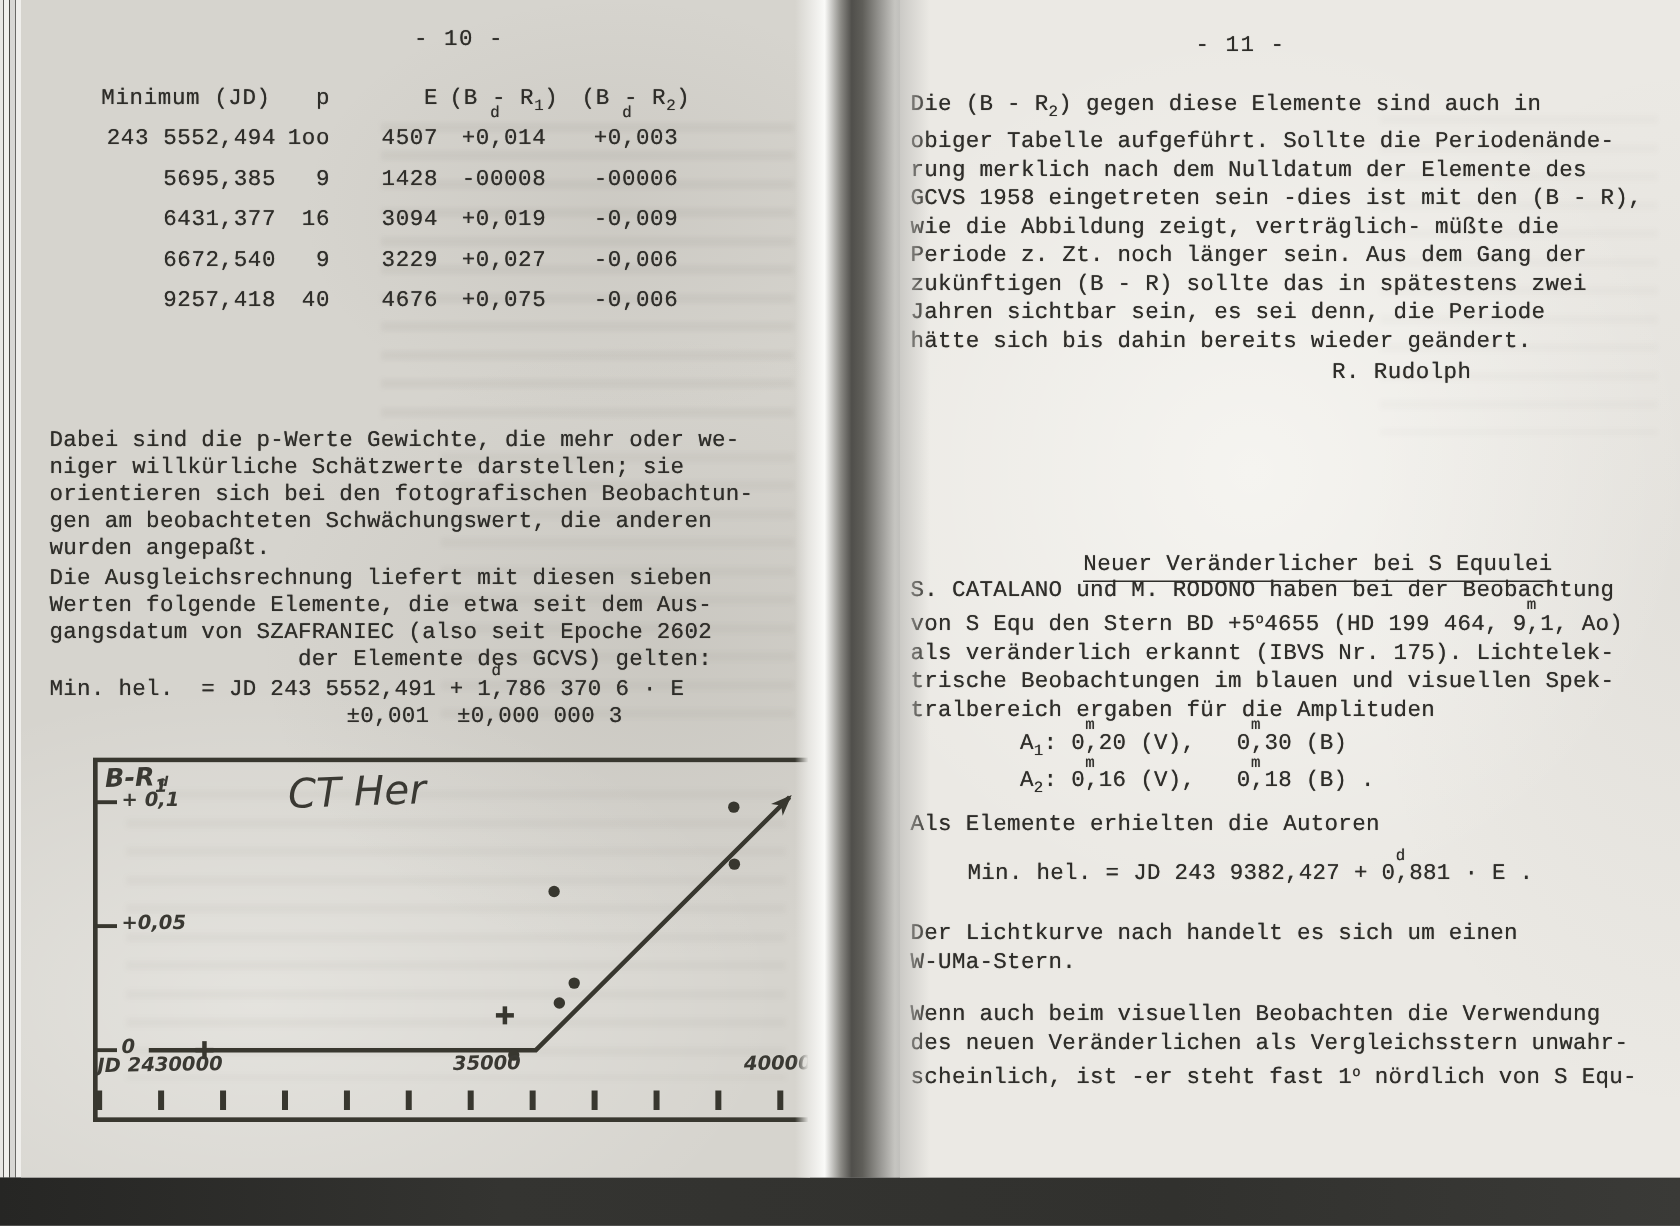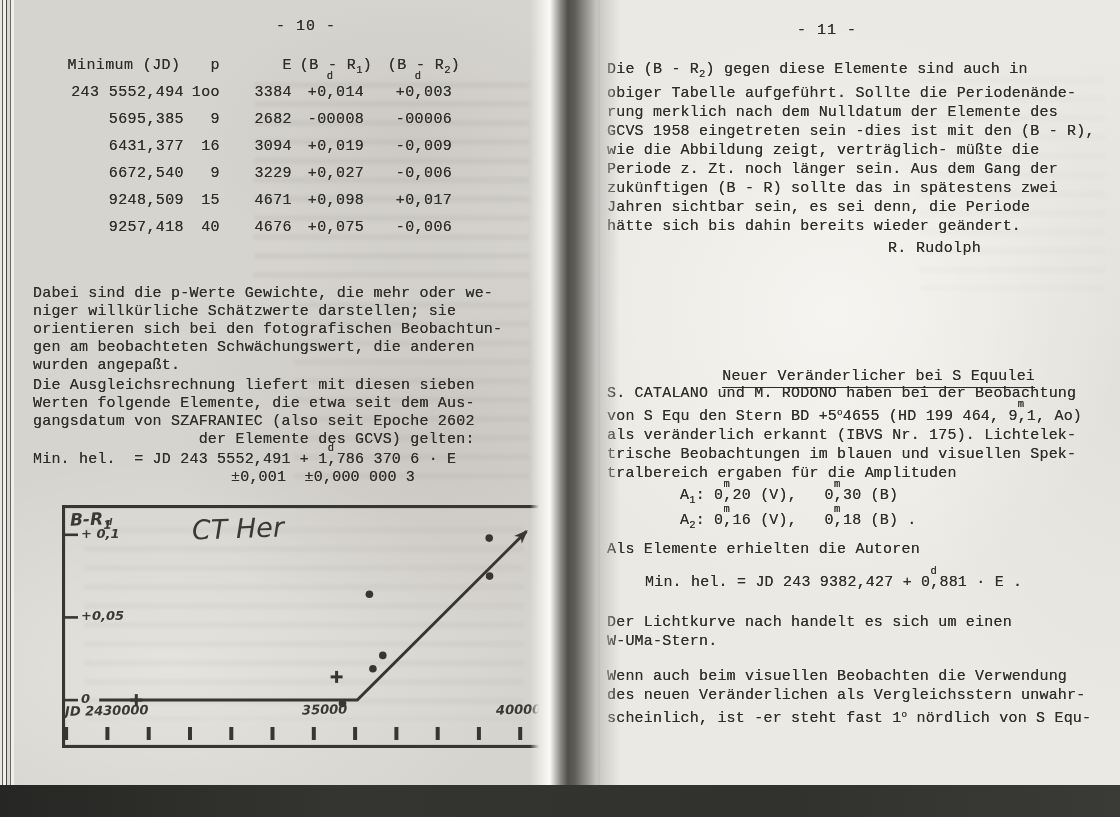--- a/index.html
+++ b/index.html
@@ -73,51 +73,44 @@
         <div class="t-row t-head">
           <span class="tc c1">Minimum (JD)</span>
           <span class="tc c2">p</span>
           <span class="tc c3">E</span>
           <span class="tc c4">(B - R<sub>1</sub>)</span>
           <span class="tc c5">(B - R<sub>2</sub>)</span>
         </div>
         <div class="t-row">
           <span class="tc c1">243 5552,494</span>
           <span class="tc c2">1oo</span>
-          <span class="tc c3">3384</span>
+          <span class="tc c3">4507</span>
           <span class="tc c4">+0<span class="cs"><span class="up">d</span>,</span>014</span>
           <span class="tc c5">+0<span class="cs"><span class="up">d</span>,</span>003</span>
         </div>
         <div class="t-row">
           <span class="tc c1">5695,385</span>
           <span class="tc c2">9</span>
-          <span class="tc c3">2682</span>
+          <span class="tc c3">1428</span>
           <span class="tc c4">-00008</span>
           <span class="tc c5">-00006</span>
         </div>
         <div class="t-row">
           <span class="tc c1">6431,377</span>
           <span class="tc c2">16</span>
           <span class="tc c3">3094</span>
           <span class="tc c4">+0,019</span>
           <span class="tc c5">-0,009</span>
         </div>
         <div class="t-row">
           <span class="tc c1">6672,540</span>
           <span class="tc c2">9</span>
           <span class="tc c3">3229</span>
           <span class="tc c4">+0,027</span>
           <span class="tc c5">-0,006</span>
-        </div>
-        <div class="t-row">
-          <span class="tc c1">9248,509</span>
-          <span class="tc c2">15</span>
-          <span class="tc c3">4671</span>
-          <span class="tc c4">+0,098</span>
-          <span class="tc c5">+0,017</span>
         </div>
         <div class="t-row">
           <span class="tc c1">9257,418</span>
           <span class="tc c2">40</span>
           <span class="tc c3">4676</span>
           <span class="tc c4">+0,075</span>
           <span class="tc c5">-0,006</span>
         </div>
       </div>
 

